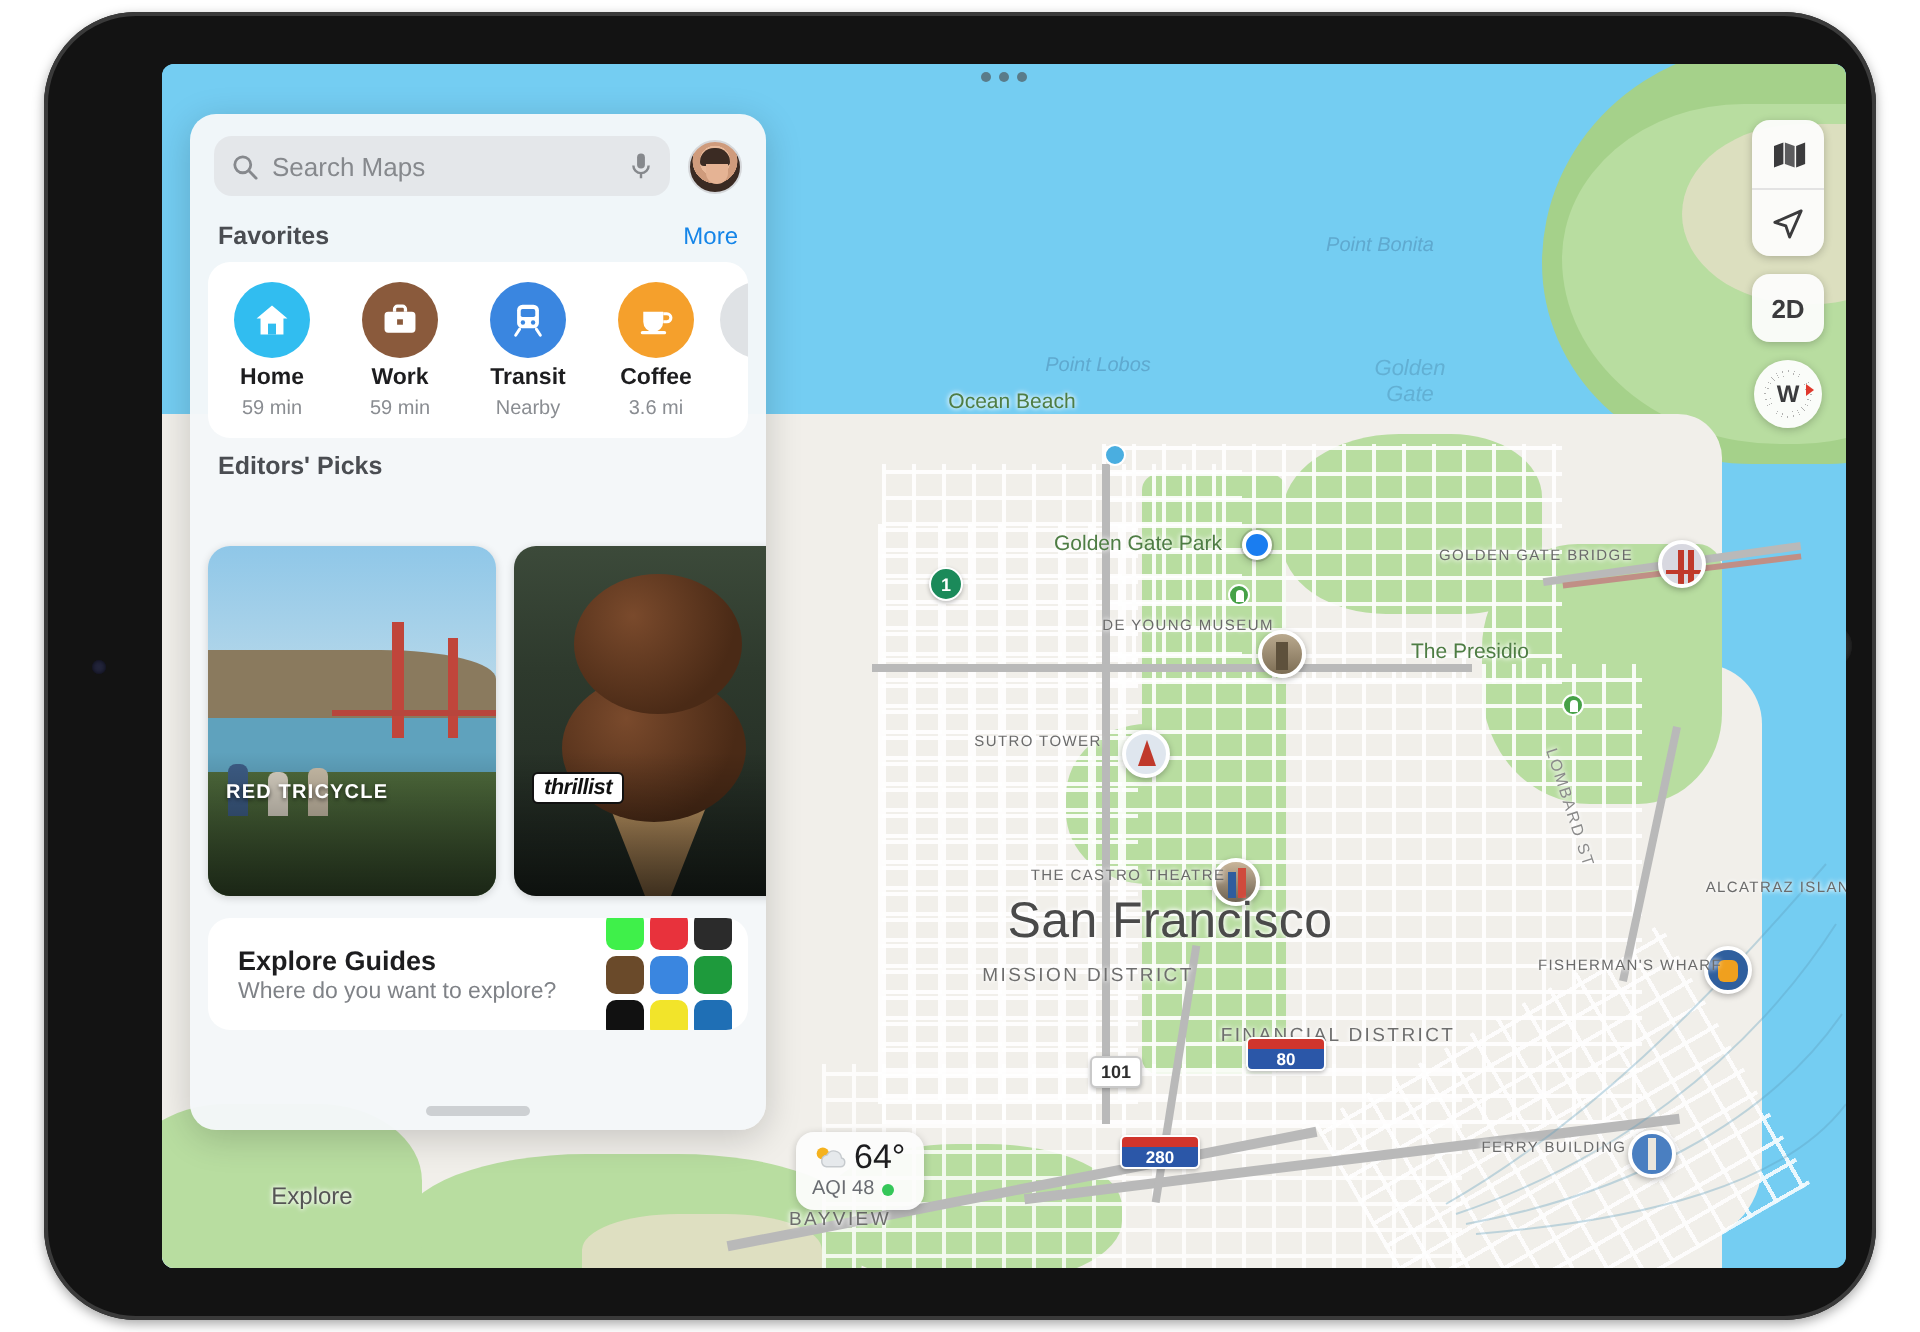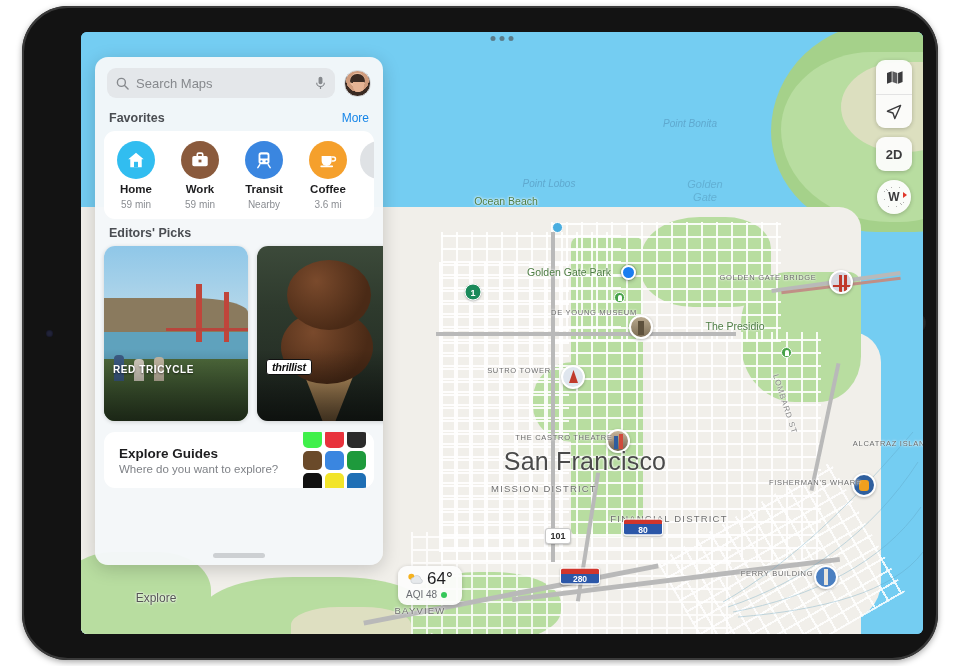--- a/index.html
+++ b/index.html
@@ -210,21 +210,21 @@
   .fav-name { font-size:11.5px; font-weight:bold; color:#1d1d1f; }
   .fav-sub { font-size:10px; color:#8a8d92; }
   #fav-partial {
     width:38px;height:38px;border-radius:50%;background:#dfe2e5;
     align-self:flex-start; margin-top:0; flex:none;
   }
 
   #picks-row { display:flex; gap:9px; padding: 0 9px; }
   .pick-card {
     width: 144px; height: 175px; border-radius:11px; overflow:hidden;
-    position:relative; flex:none; box-shadow:0 1px 4px rgba(0,0,0,.16);
+    position:relative; flex:none; box-shadow:0 1px 4px rgba(0,0,0,.16);margin-top:27px;
   }
   .pick-card .bg { position:absolute; inset:0; }
   .pick-card .shade {
     position:absolute; left:0; right:0; bottom:0; height:72px;
     background: linear-gradient(transparent, rgba(0,0,0,.55));
   }
   .pick-brand {
     position:absolute; left:9px; bottom:46px;
     color:#fff; font-size:10px; font-weight:bold; letter-spacing:.6px;
     text-shadow:0 1px 2px rgba(0,0,0,.6);

